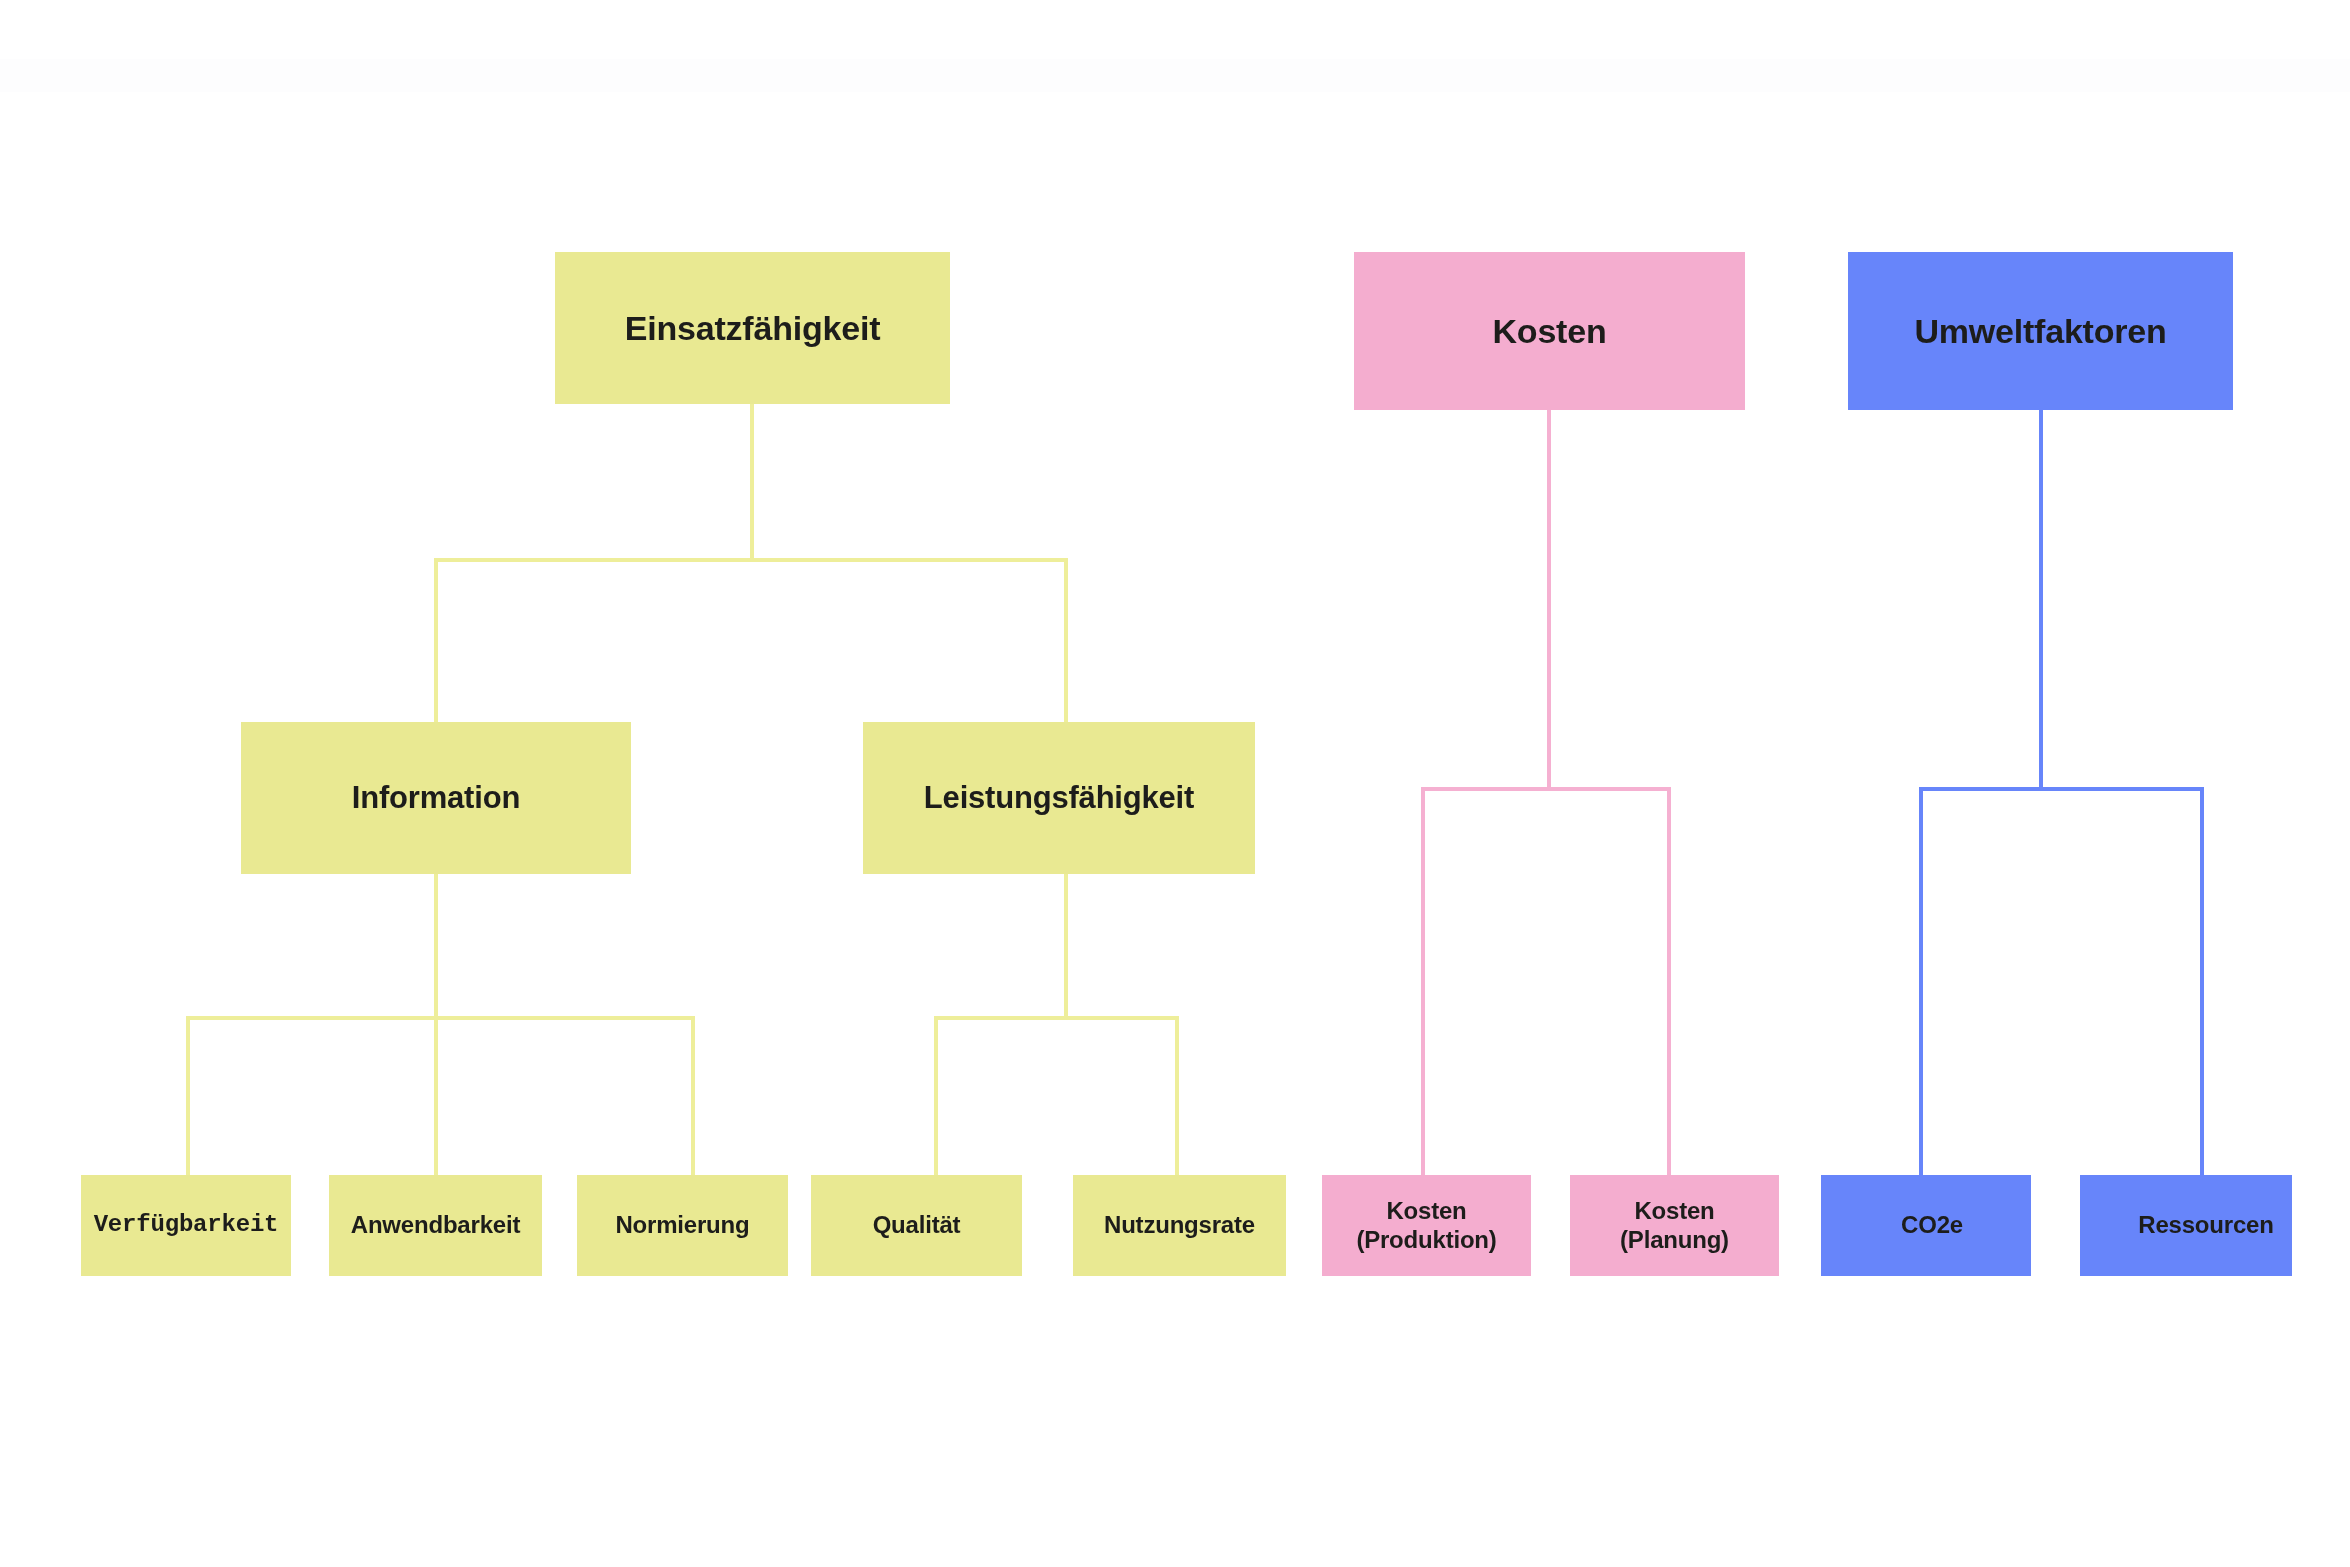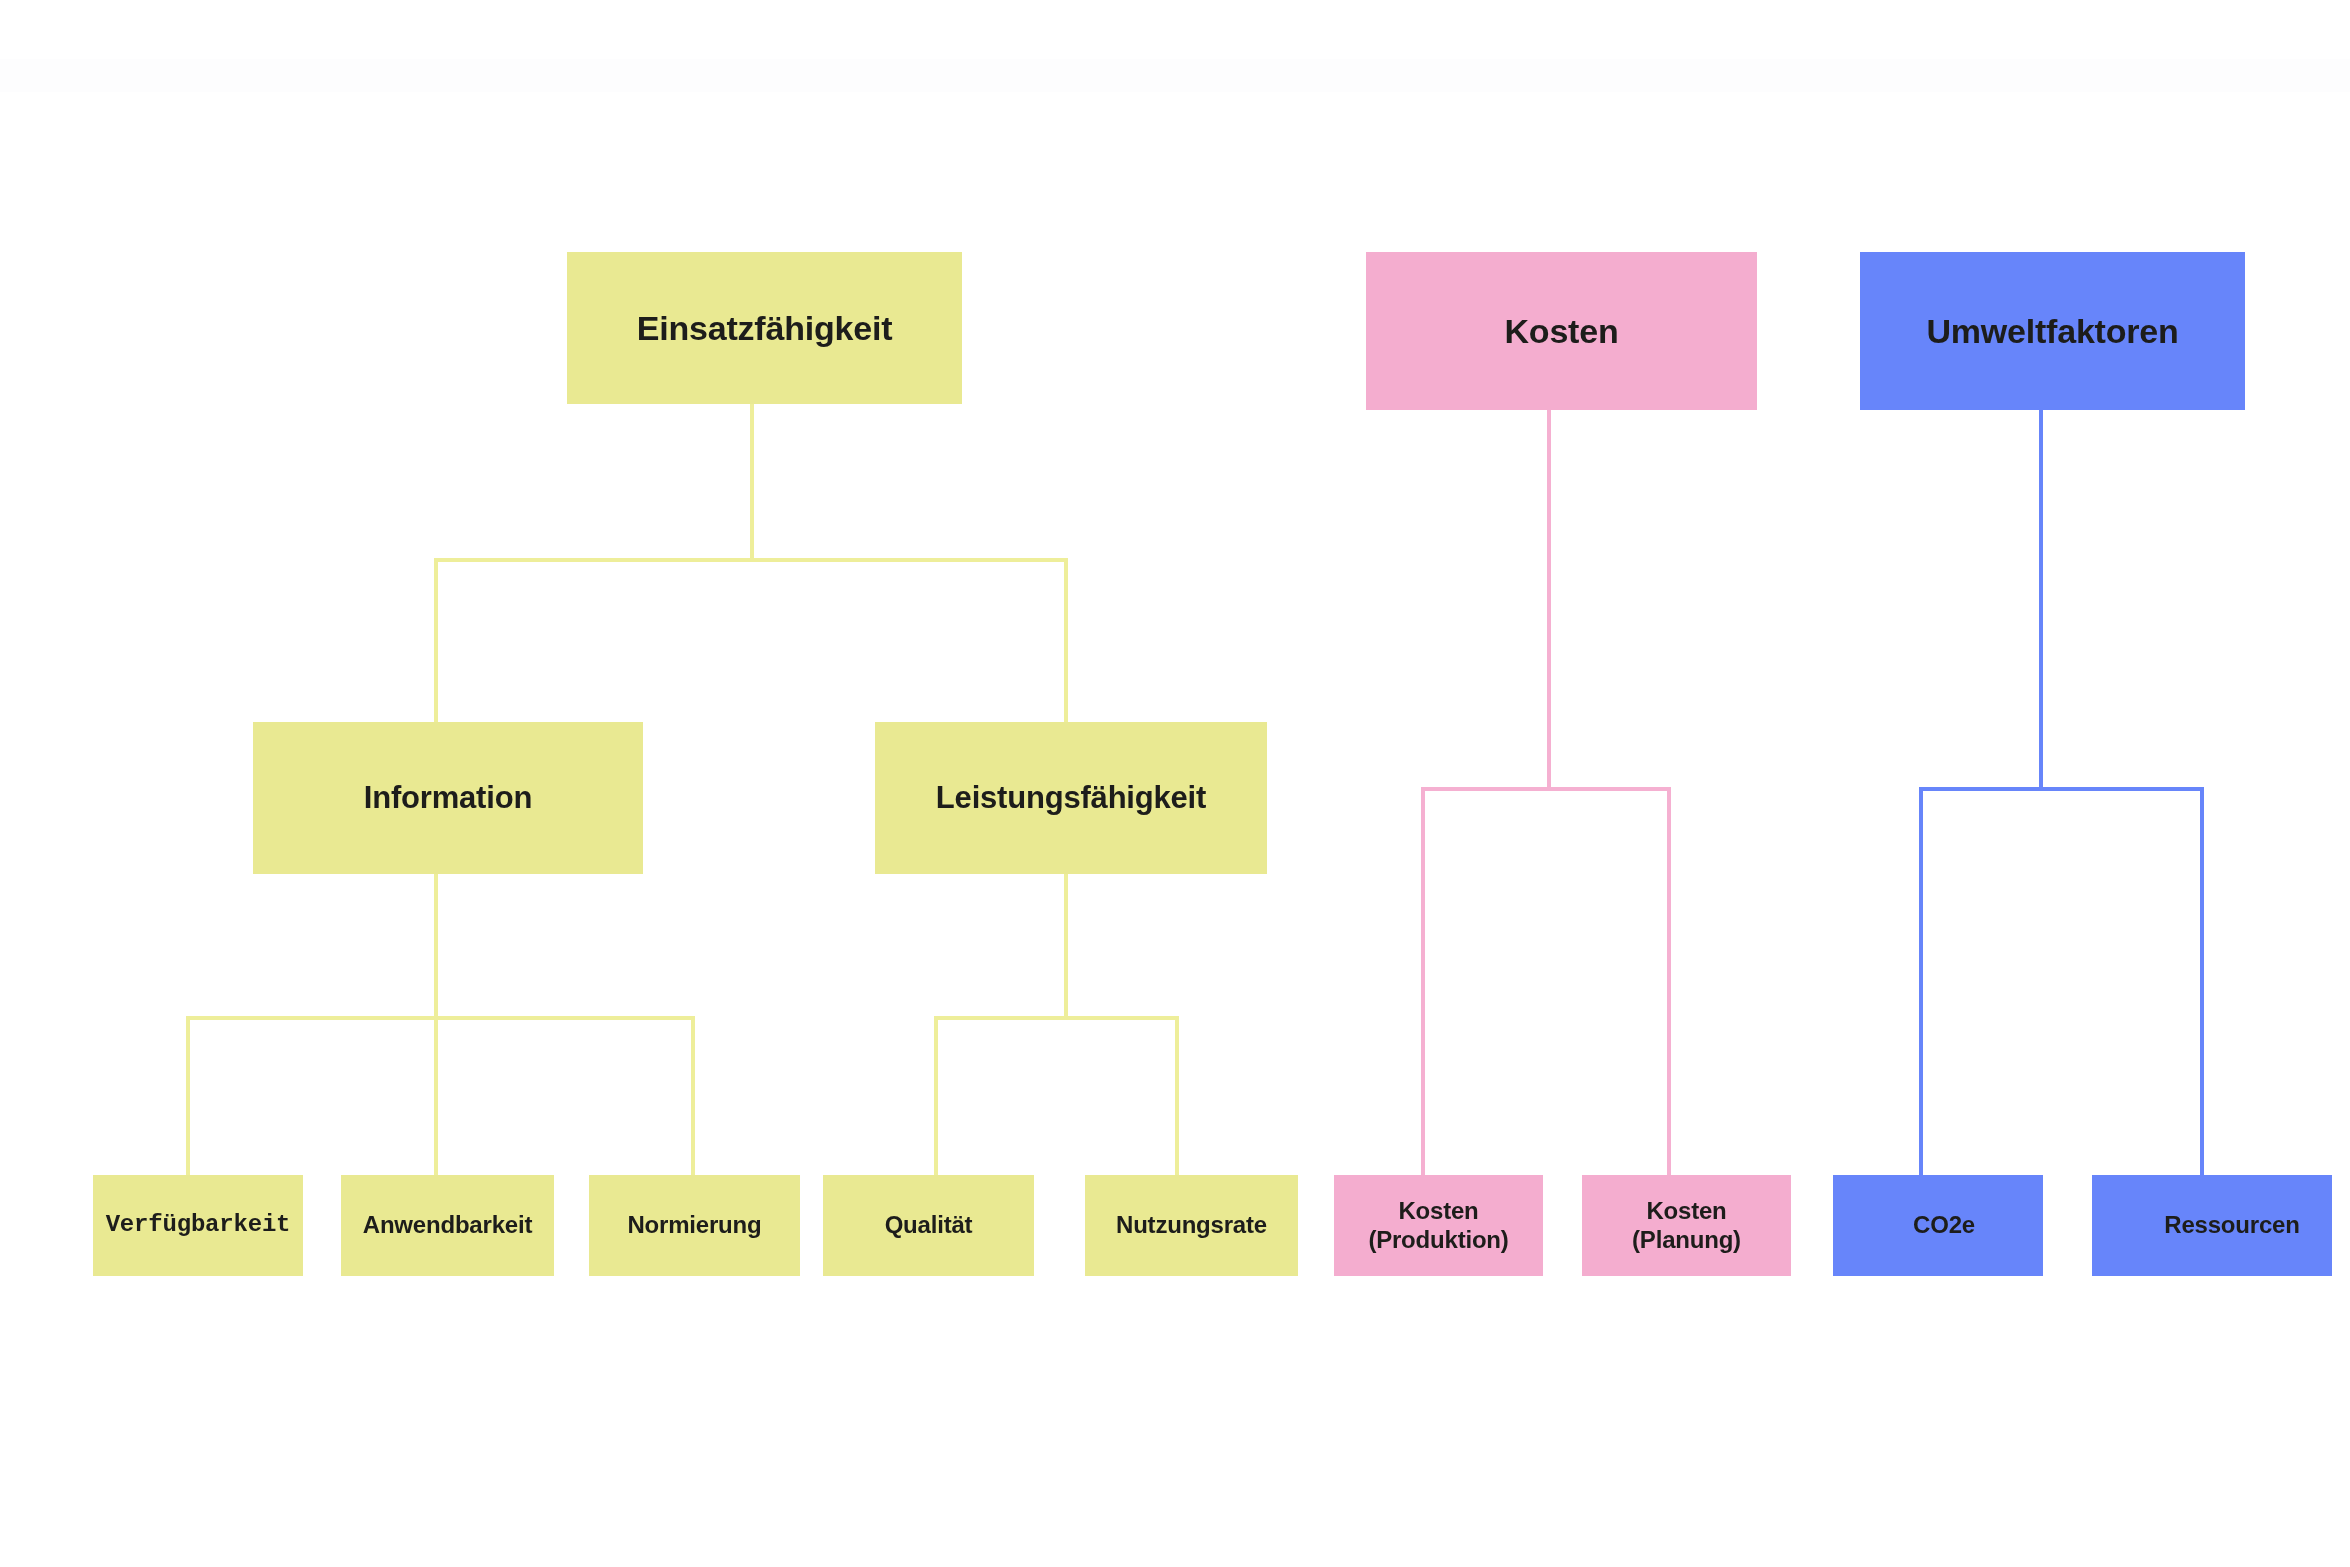--- a/index.html
+++ b/index.html
@@ -37,21 +37,20 @@
     box-sizing: border-box;
     display: flex;
     align-items: center;
     justify-content: center;
     text-align: center;
     color: #1d1d1b;
     font-weight: bold;
     line-height: 1.18;
     letter-spacing: -0.2px;
     z-index: 3;
-    margin-left: 12px;
   }
   .node .node-label {
     display: block;
     width: 100%;
     white-space: pre-line;
   }
 
   .lvl1 { font-size: 34px; }
   .lvl2 { font-size: 31px; }
   .lvl3 { font-size: 24px; }
@@ -155,18 +154,18 @@
 
   <div class="edge v e-blue" style="left:2039px; top:410px; width:3.7px; height:380px;"></div>
   <div class="edge h e-blue" style="left:1919px; top:787px; width:285px; height:3.7px;"></div>
   <div class="edge v e-blue" style="left:1919px; top:787px; width:3.7px; height:388px;"></div>
   <div class="edge v e-blue" style="left:2200px; top:787px; width:3.7px; height:388px;"></div>
 
   <div class="node lvl3 c-blue" style="left:1821px; top:1175px; width:210px; height:101px;padding-left:12px;">
     <span class="node-label">CO2e</span>
   </div>
 
-  <div class="node lvl3 c-blue" style="left:2080px; top:1175px; width:240px; height:101px;padding-left:40px;">
+  <div class="node lvl3 c-blue" style="left:2080px; top:1175px; width:212px; height:101px;padding-left:40px;">
     <span class="node-label">Ressourcen</span>
   </div>
 
 </div>
 
 
 </body></html>

